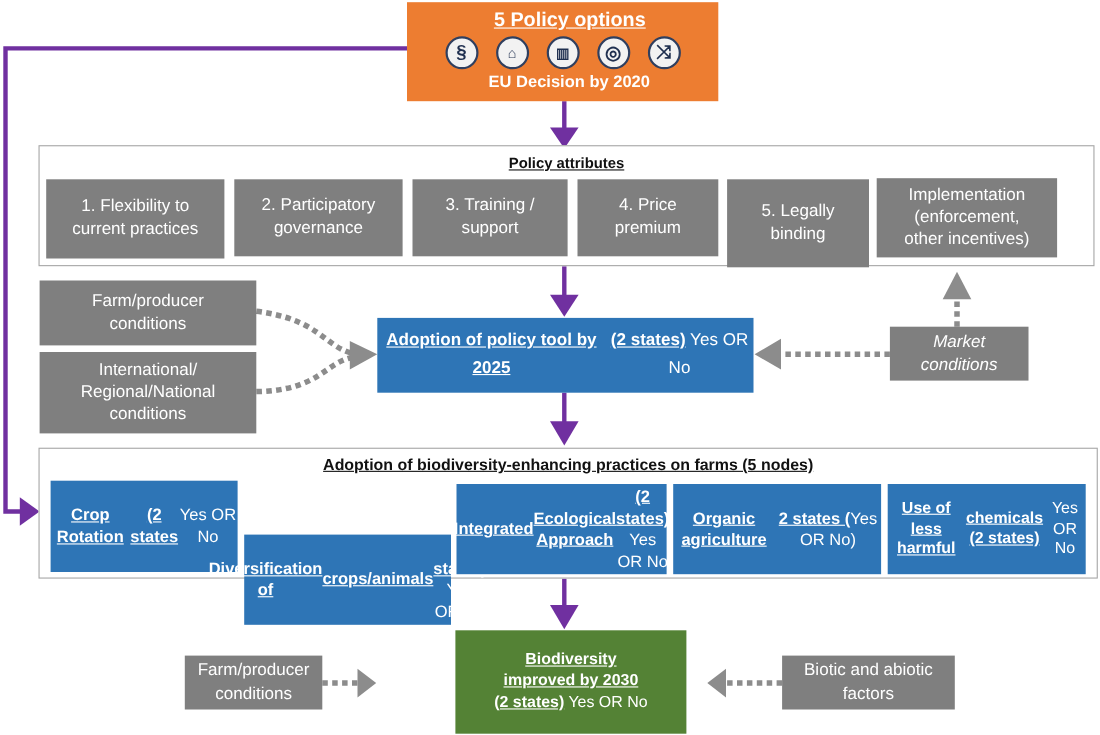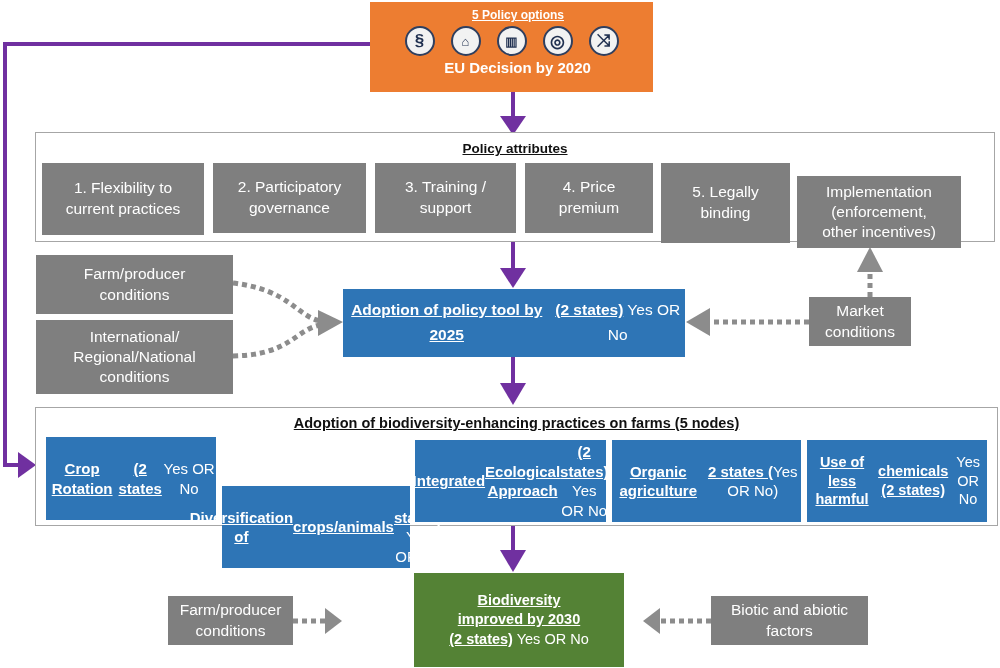--- a/index.html
+++ b/index.html
@@ -53,21 +53,21 @@
   <polygon points="857,272 870,247 883,272" fill="#8c8c8c"></polygon>
 
   <line x1="293" y1="621" x2="325" y2="621" stroke="#8c8c8c" stroke-width="5" stroke-dasharray="5,4"></line>
   <polygon points="325,608 342,621 325,634" fill="#8c8c8c"></polygon>
 
   <line x1="711" y1="621" x2="660" y2="621" stroke="#8c8c8c" stroke-width="5" stroke-dasharray="5,4"></line>
   <polygon points="660,608 643,621 660,634" fill="#8c8c8c"></polygon>
 </svg>
 
 <div class="abs orange" style="left:370px;top:2px;width:283px;height:90px;padding-top:6px;">
-  <div class="u" style="font-size:12px;padding-left:13px;">5 Policy options</div>
+  <div class="u" style="font-size:18px;padding-left:13px;">5 Policy options</div>
   <div style="margin-top:3px;height:32px;display:flex;justify-content:center;align-items:center;">
     <span class="icon-circle">§</span>
     <span class="icon-circle" style="font-size:13px;">⌂</span>
     <span class="icon-circle" style="font-size:13px;">▥</span>
     <span class="icon-circle">◎</span>
     <span class="icon-circle">⤨</span>
   </div>
   <div style="font-weight:bold;font-size:15px;margin-top:2px;padding-left:12px;">EU Decision by 2020</div>
 </div>
 
@@ -87,36 +87,36 @@
   <div>support</div>
 </div>
 <div class="abs gray" style="left:525px;top:163px;width:128px;height:70px;">
   <div>4. Price</div>
   <div>premium</div>
 </div>
 <div class="abs gray" style="left:661px;top:163px;width:129px;height:80px;text-align:right;">
   <div>5. Legally</div>
   <div>binding</div>
 </div>
-<div class="abs gray" style="left:797px;top:176px;width:164px;height:72px;line-height:1.3;">
+<div class="abs gray" style="left:797px;top:162px;width:164px;height:72px;line-height:1.3;">
   <div>Implementation</div>
   <div>(enforcement,</div>
   <div>other incentives)</div>
 </div>
 
 <div class="abs gray" style="left:36px;top:255px;width:197px;height:59px;">
   <div>Farm/producer</div>
   <div>conditions</div>
 </div>
 <div class="abs gray" style="left:36px;top:320px;width:197px;height:74px;line-height:1.3;">
   <div>International/</div>
   <div>Regional/National</div>
   <div>conditions</div>
 </div>
-<div class="abs gray" style="left:809px;top:297px;width:102px;height:49px;line-height:1.3;">
+<div class="abs gray" style="left:809px;top:297px;width:126px;height:49px;line-height:1.3;font-style:italic;">
   <div>Market</div>
   <div>conditions</div>
 </div>
 
 <div class="abs blue" style="left:343px;top:289px;width:342px;height:68px;font-size:15.5px;line-height:1.6;">
   <div class="u">Adoption of policy tool by 2025</div>
   <div>
     <span class="u">(2 states)</span><span> Yes OR No</span>
   </div>
 </div>

